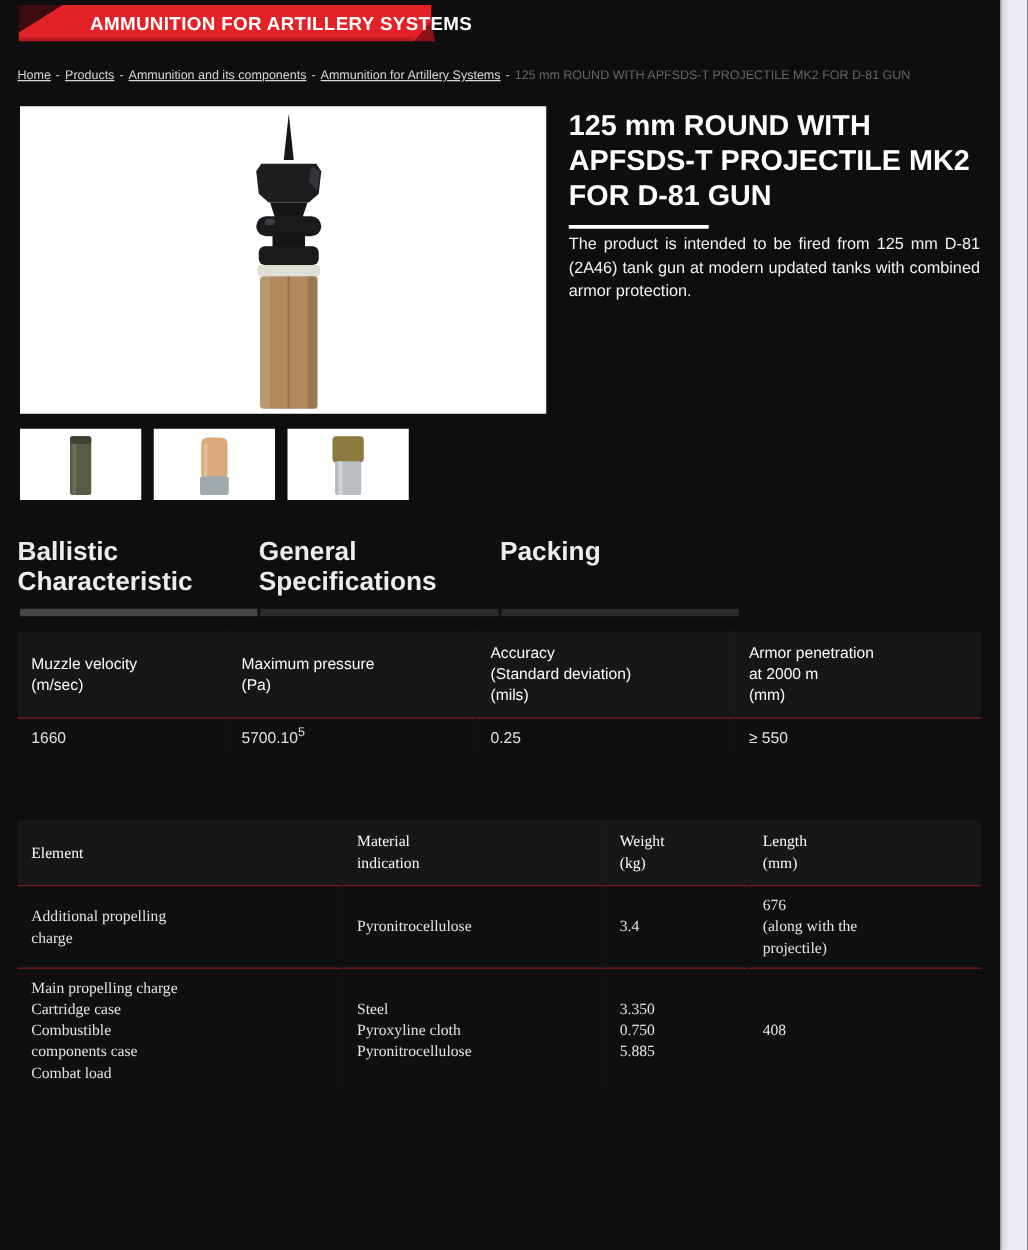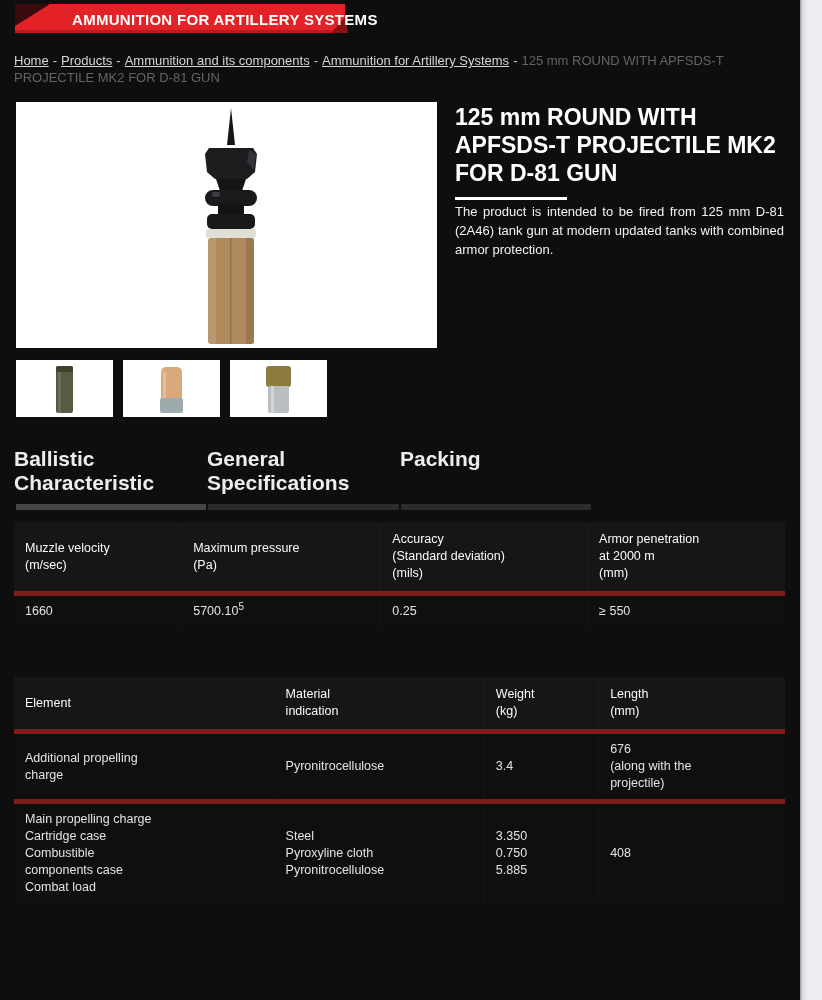--- a/index.html
+++ b/index.html
@@ -20,21 +20,21 @@
   
   .banner-wrap{position:relative;height:40px;}
   .banner-wrap svg{display:block;}
   .banner-label{
     position:absolute;left:72px;top:11px;
     font-size:15px;font-weight:bold;color:#ffffff;letter-spacing:.3px;
   }
 
   
   .breadcrumb{
-    margin:12px 18px 0 14px;font-size:13px;line-height:17px;color:#cfcfcf;
+    margin:12px 18px 0 14px;font-size:10px;line-height:17px;color:#cfcfcf;
   }
   .breadcrumb a{color:#d6d6d6;text-decoration:underline;cursor:pointer;}
   .breadcrumb .sep{margin:0 4px;color:#cfcfcf;}
   .breadcrumb .current{color:#646464;}
 
   
   .product{display:flex;margin:16px 16px 0 16px;}
   .product-left{width:421px;flex:0 0 421px;}
   .main-image{width:421px;height:246px;background:#ffffff;}
   .thumbs{display:flex;gap:10px;margin-top:12px;}
@@ -58,24 +58,24 @@
   
   table{border-collapse:collapse;table-layout:fixed;margin:12px 16px 0 14px;width:771px;}
   td{
     white-space:pre-line;vertical-align:middle;
     font-size:12.5px;line-height:17px;padding:7px 11px;color:#e3e3e3;
     border-left:1px solid rgba(255,255,255,0.025);
   }
   td:first-child{border-left:none;}
   thead td{background:#161616;color:#fafafa;padding:9px 11px;}
   tbody td{background:#0f0f0f;}
-  tbody tr{border-top:5px solid #7f1d1d;}
+  tbody tr{border-top:1px solid #7f1d1d;}
   sup{font-size:10px;vertical-align:super;line-height:0;}
   .t1 .c1{width:21.4%;}.t1 .c2{width:25.9%;}.t1 .c3{width:27.0%;}.t1 .c4{width:25.7%;}
-  .t2{margin-top:50px;}
+  .t2{margin-top:50px;font-family:Liberation Serif, serif;}
   .t2 .c1{width:34.8%;}.t2 .c2{width:27.5%;}.t2 .c3{width:13.6%;}.t2 .c4{width:24.1%;}
 </style>
 </head>
 <body>
 
 <div class="page">
 
   <div class="banner-wrap">
     <svg width="800" height="40" viewBox="0 0 800 40">
       <polygon points="15,4 50,4 15,26" fill="#3a0a0d"></polygon>

